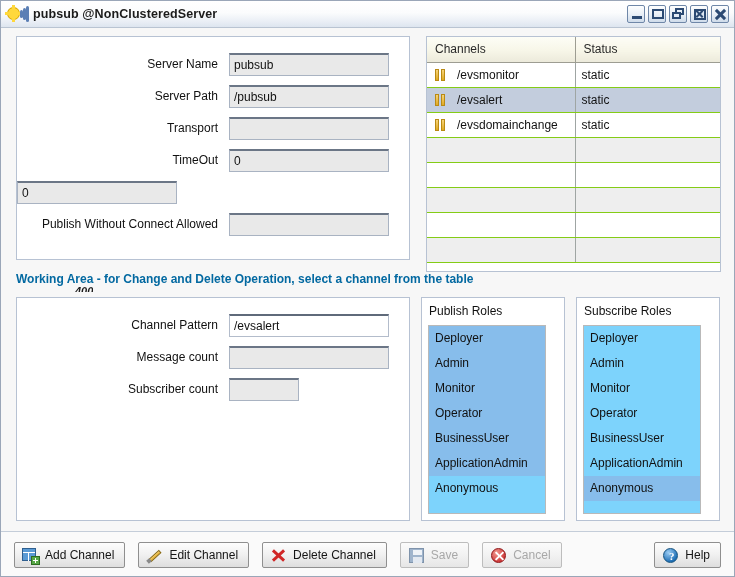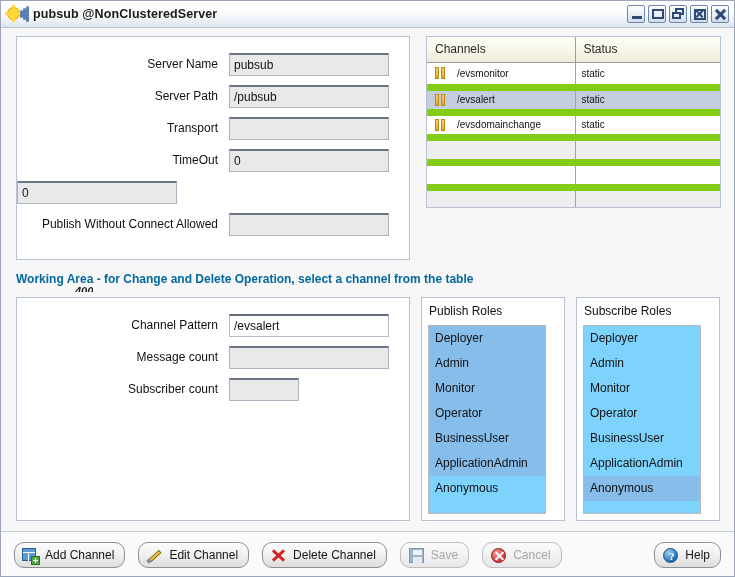--- a/index.html
+++ b/index.html
@@ -70,21 +70,21 @@
     border: 1px solid #b7c2d3;
   }
 
   
   #top-row {
     position: absolute; left: 15px; top: 35px;
     width: 705px; height: 224px;
     display: flex;
   }
   #server-panel { width: 394px; height: 224px; position: relative; }
-  #table-panel  { width: 295px; height: 172px; margin-left: 16px; position: relative; overflow: hidden; }
+  #table-panel  { width: 295px; height: 236px; margin-left: 16px; position: relative; overflow: hidden; }
 
   
   .form-rows { padding-top: 14px; }
   .frow {
     display: flex; align-items: center;
     height: 26px; margin-bottom: 6px;
   }
   .flabel {
     width: 212px; text-align: right; padding-right: 11px;
     color: #111; font-size: 12px; white-space: nowrap;
@@ -110,22 +110,22 @@
     border-right: 1px solid #9d9d92;
     border-bottom: 1px solid #9d9d92;
     text-align: left; font-weight: normal;
     font-size: 12px; color: #2a2a2a;
     padding-left: 8px;
   }
   table.chtab th:last-child { border-right: none; }
   table.chtab td {
     height: 25px;
     border-right: 1px solid #9fa5a3;
-    border-bottom: 7px solid #84cc16;
-    font-size: 10px; color: #111;
+    border-bottom: 1px solid #84cc16;
+    font-size: 12px; color: #111;
     padding-left: 6px;
     white-space: nowrap; overflow: hidden;
   }
   table.chtab td:last-child { border-right: none; }
   tr.row-white td { background: #ffffff; }
   tr.row-alt td   { background: #eeeeee; }
   tr.row-sel td   { background: #c3cddd; }
   .cell-ch { display: flex; align-items: center; }
   .ch-icon {
     width: 11px; height: 12px; margin-right: 11px; margin-left: 2px;
@@ -187,21 +187,21 @@
     border-top: 1px solid #c4cdd9;
     background: #fafafa;
     display: flex; align-items: center;
   }
   .btn {
     height: 26px;
     margin-left: 13px;
     padding: 0 10px 0 7px;
     display: flex; align-items: center;
     border: 1px solid #8f8f8f;
-    border-radius: 10px;
+    border-radius: 2px;
     background: linear-gradient(to bottom, #fdfdfd 0%, #f0f0f0 50%, #dedede 100%);
     font-size: 12px; color: #151515;
     cursor: pointer; white-space: nowrap;
   }
   .btn.disabled { color: #a8a8a8; border-color: #bdbdbd;
     background: linear-gradient(to bottom, #fbfbfb 0%, #f2f2f2 50%, #e6e6e6 100%); cursor: default; }
   .btn .bi { width: 17px; height: 17px; margin-right: 6px; position: relative; flex: 0 0 auto; }
   .btn-label { line-height: 17px; }
   .spacer { flex: 1 1 auto; }
 

